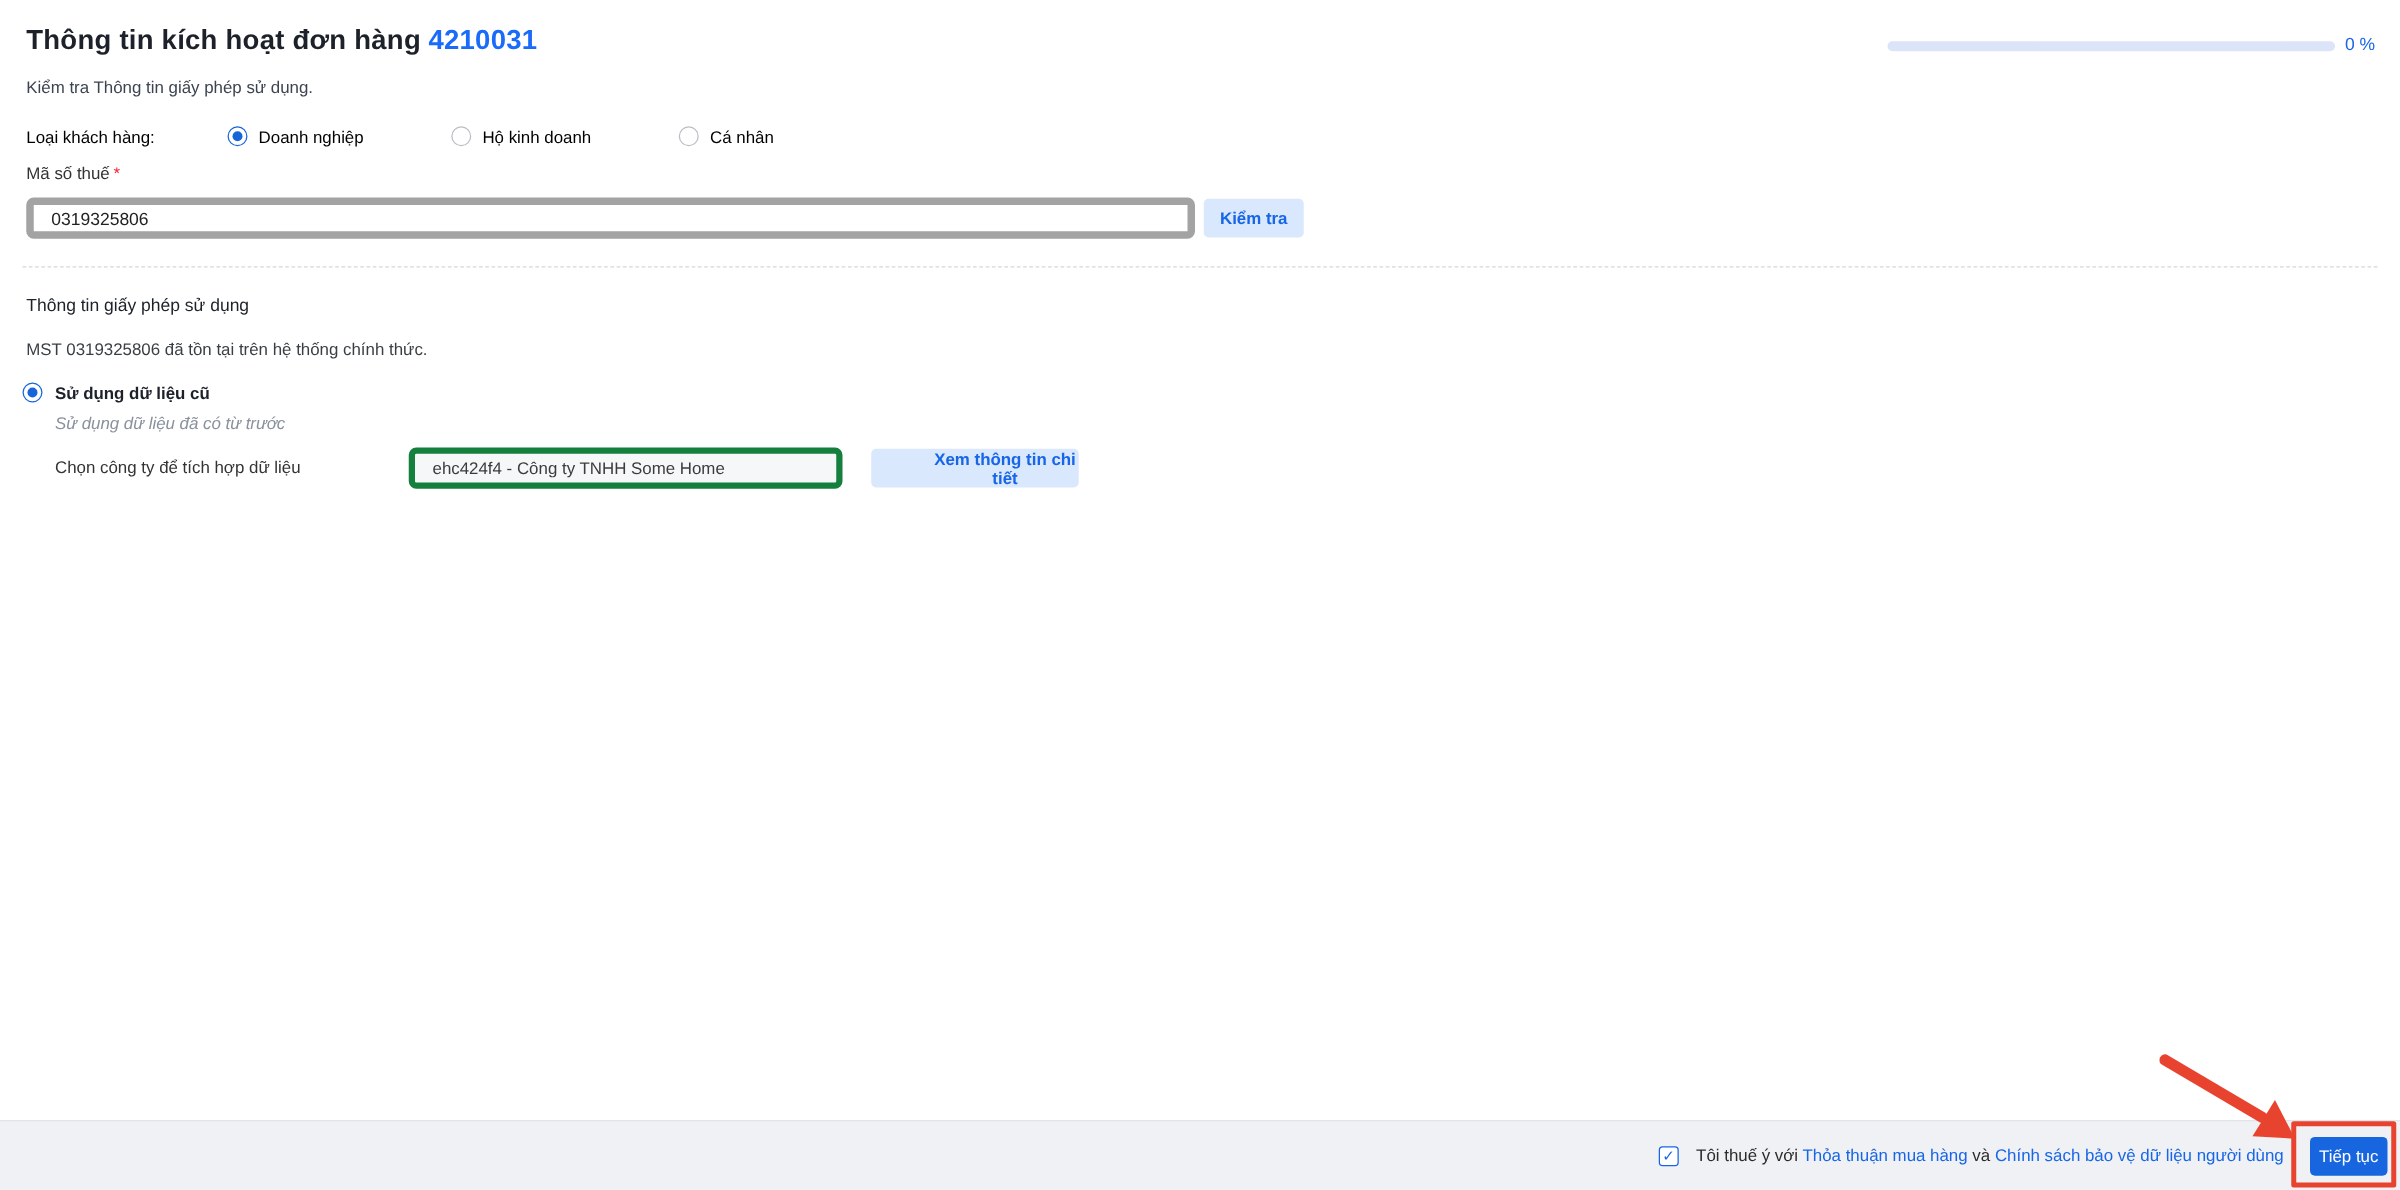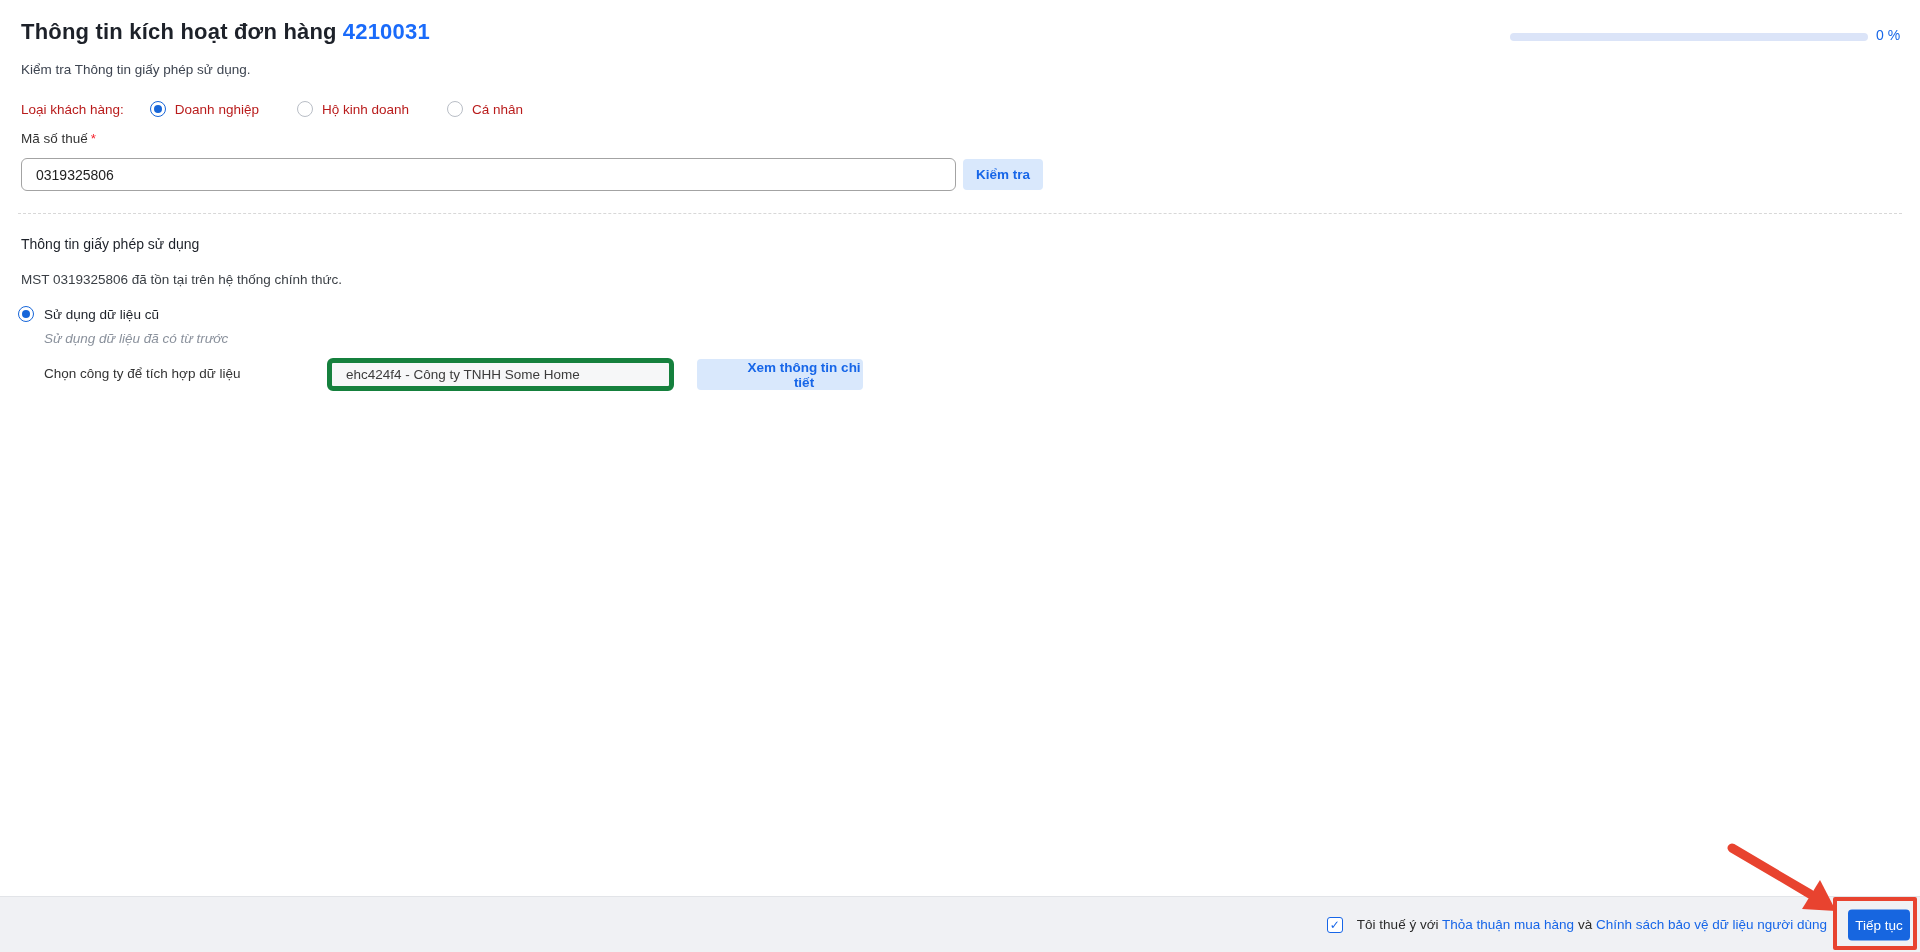--- a/index.html
+++ b/index.html
@@ -10,42 +10,42 @@
   
   .title { position:absolute; left:21px; top:19px; font-size:22px; font-weight:bold; color:#1d2129; letter-spacing:.2px; }
   .title .order-no { color:#1a6bfa; margin-left:6px; }
   .subtitle { position:absolute; left:21px; top:62px; font-size:13.5px; color:#3d4450; }
 
   .progress-track { position:absolute; left:1510px; top:33px; width:358px; height:8px; border-radius:4px; background:#dbe4f8; }
   .progress-fill { height:100%; width:0%; border-radius:4px; background:#1766e8; }
   .progress-label { position:absolute; left:1876px; top:27px; font-size:14px; color:#1766e8; }
 
   
-  .radio-row { position:absolute; left:21px; top:101px; display:flex; align-items:center; font-size:13.5px; color:#b91c1c; }
+  .radio-row { position:absolute; left:21px; top:101px; display:flex; align-items:center; font-size:13.5px; color:#000000;gap:32px; }
   .radio-row .group-label { margin-right:26px; }
   .radio-item { display:flex; align-items:center; margin-right:38px; cursor:pointer; }
   .radio-circle { width:16px; height:16px; border-radius:50%; border:1px solid #b9bec6; background:#fff; margin-right:9px; position:relative; flex:0 0 auto; }
   .radio-circle.checked { border:1.5px solid #1766d9; }
   .radio-circle.checked::after { content:""; position:absolute; left:50%; top:50%; width:8px; height:8px; margin:-4px 0 0 -4px; border-radius:50%; background:#1766d9; }
 
   
   .tax-label { position:absolute; left:21px; top:131px; font-size:13.5px; color:#333; }
   .required { color:#f5222d; margin-left:3px; }
-  .tax-input { position:absolute; left:21px; top:158px; width:935px; height:33px; border:1px solid #a3a3a3; border-radius:6px; padding:0 14px; font-size:14px; color:#222; font-family:inherit; background:#fff; outline:none; }
+  .tax-input { position:absolute; left:21px; top:158px; width:935px; height:33px; border:6px solid #a3a3a3; border-radius:6px; padding:0 14px; font-size:14px; color:#222; font-family:inherit; background:#fff; outline:none; }
   .btn-light { background:#d9e8fc; color:#1766e8; font-weight:bold; font-size:13.5px; border:none; border-radius:4px; cursor:pointer; font-family:inherit; }
   .check-btn { position:absolute; left:963px; top:159px; width:80px; height:31px; }
 
   .divider { position:absolute; left:18px; top:213px; width:1884px; border-top:1px dashed #d8d8d8; }
 
   
   .section-heading { position:absolute; left:21px; top:236px; font-size:14px; font-weight:normal; color:#1d2129; }
   .status-text { position:absolute; left:21px; top:272px; font-size:13.5px; color:#3a3f45; }
   .use-old { position:absolute; left:18px; top:306px; display:flex; align-items:center; cursor:pointer; }
   .use-old .radio-circle { margin-right:10px; }
-  .use-old-label { font-size:13.5px; font-weight:normal; color:#1d2129; }
+  .use-old-label { font-size:13.5px; font-weight:bold; color:#1d2129; }
   .use-old-desc { position:absolute; left:44px; top:331px; font-size:13.5px; font-style:italic; color:#8a919c; }
 
   .company-label { position:absolute; left:44px; top:366px; font-size:13.5px; color:#333; }
   .company-input { position:absolute; left:327px; top:358px; width:347px; height:33px; border:5px solid #15803d; border-radius:6px; padding:0 14px; font-size:13.5px; color:#3c3c3c; background:#f6f7f8; font-family:inherit; }
   .detail-btn { position:absolute; left:697px; top:359px; width:166px; height:31px;padding-left:48px; }
 
   
   .footer { position:absolute; left:0; bottom:0; width:1920px; height:56px; background:#f0f1f4; border-top:1px solid #e2e4e8; }
   .agree-group { position:absolute; right:93px; top:50%; transform:translateY(-50%); display:flex; align-items:center; gap:14px; }
   .checkbox { width:16px; height:16px; border:1.5px solid #1766e8; border-radius:3px; background:#fff; display:flex; align-items:center; justify-content:center; cursor:pointer; flex:0 0 auto; }

